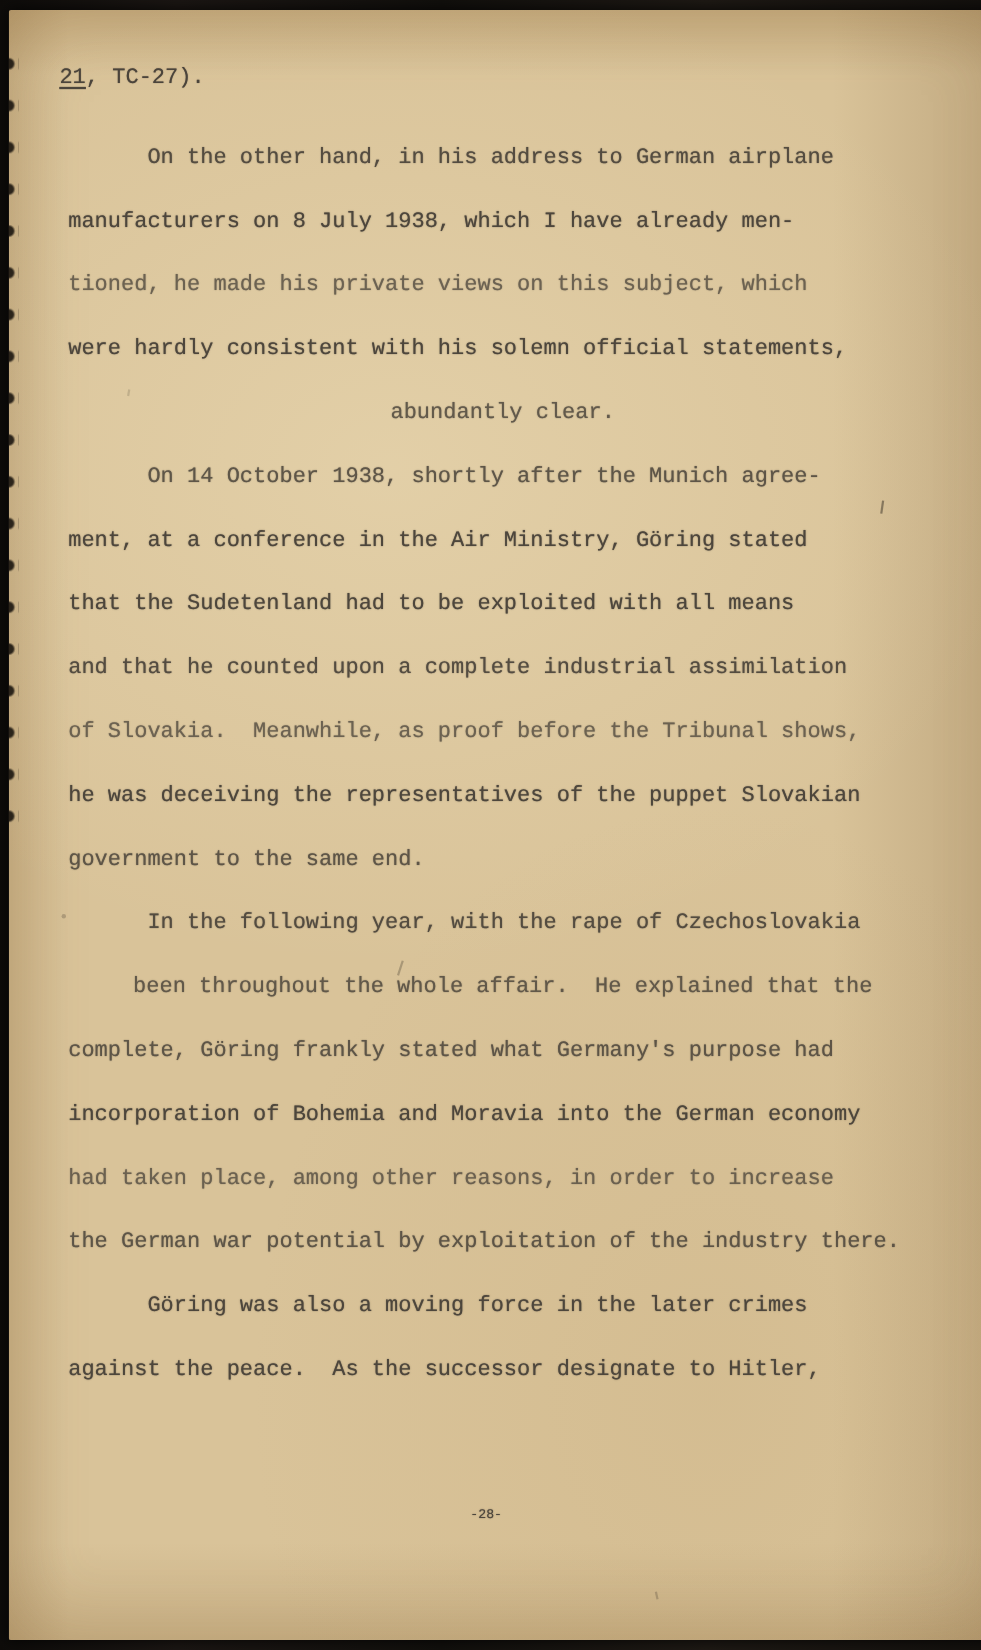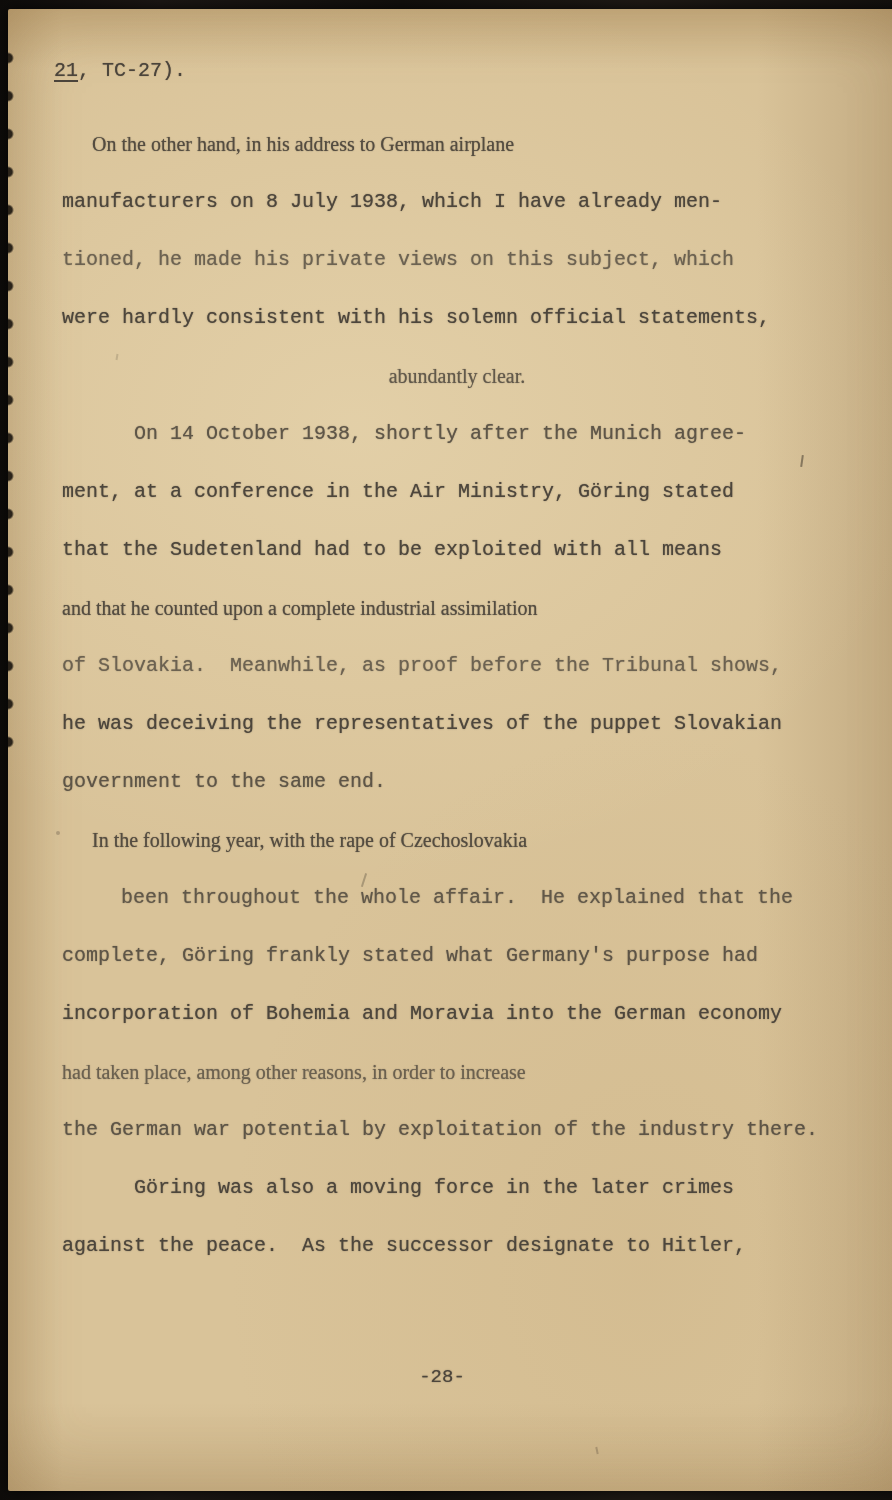--- a/index.html
+++ b/index.html
@@ -62,32 +62,32 @@
   .text-line {
     height: 58px;
     line-height: 58px;
     font-size: 20px;
     color: #4d463c;
     text-shadow: 0 0 1.2px rgba(73,66,56,0.8);
     white-space: pre;
   }
   
   .text-line:nth-child(3n)   { opacity: 0.88; }
-  .text-line:nth-child(4n+1) { opacity: 0.95; font-family: Liberation Serif, serif; }
+  .text-line:nth-child(4n+1) { opacity: 0.95; }
   .text-line:nth-child(7n+3) { opacity: 0.78; }
   .text-line:nth-child(9n+5) { opacity: 0.85; text-align: center; }
   .page-number {
     position: absolute;
     left: 54px;
     top: 1348px;
     width: 760px;
     height: 40px;
     line-height: 40px;
     text-align: center;
-    font-size: 19px;
+    font-size: 12px;
     color: #4d463c;
     text-shadow: 0 0 1.2px rgba(73,66,56,0.8);
   }
   .artifact {
     position: absolute;
     background: rgba(70,60,48,0.55);
     pointer-events: none;
   }
   .artifact.tick-1 { left: 793px; top: 446px; width: 2px; height: 12px; transform: rotate(8deg); }
   .artifact.tick-2 { left: 355px; top: 864px; width: 1.5px; height: 14px; transform: rotate(18deg); opacity: 0.6; }

